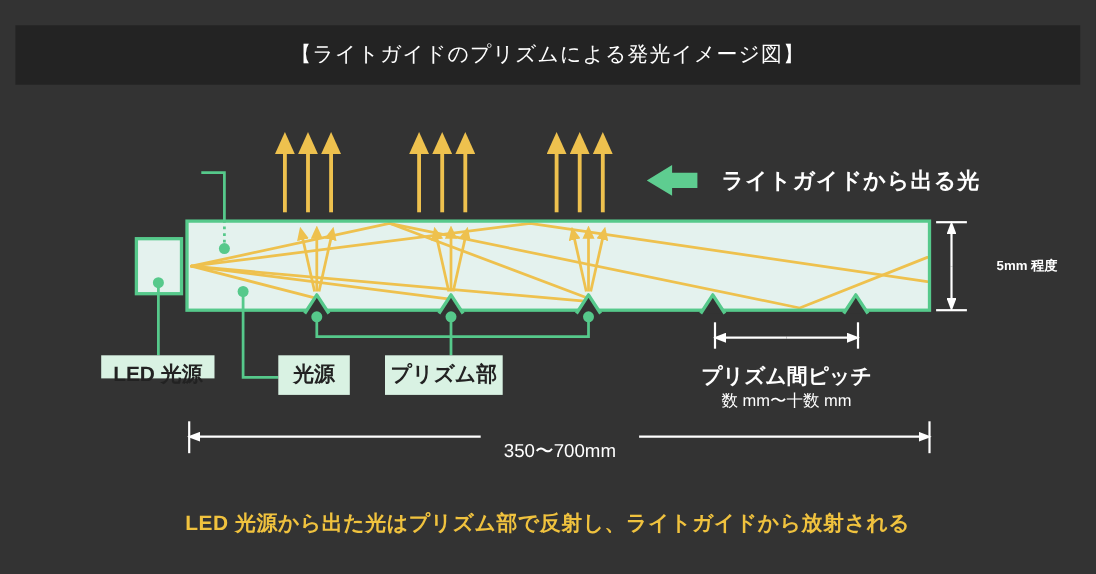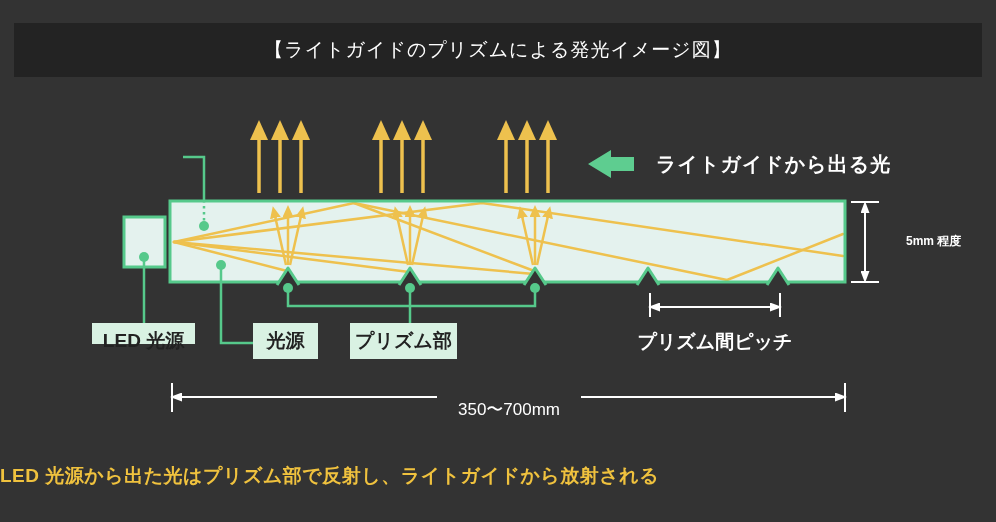--- a/index.html
+++ b/index.html
@@ -25,21 +25,21 @@
   .led-label{left:92px;top:323px;width:103px;height:21px;font-size:19px;line-height:36px;}
   .src-label{left:253px;top:323px;width:65px;height:36px;font-size:19px;line-height:36px;}
   .prism-label{left:350px;top:323px;width:107px;height:36px;font-size:19px;line-height:36px;}
   .white-txt{position:absolute;color:#ffffff;}
   .exit-label{left:656px;top:151px;font-size:20px;font-weight:bold;letter-spacing:1px;}
   .thick-label{left:906px;top:233px;font-size:12px;font-weight:600;}
   .pitch-title{left:615px;top:329px;width:200px;text-align:center;font-size:19px;font-weight:bold;}
   .pitch-range{left:615px;top:355px;width:200px;text-align:center;font-size:15px;}
   .len-label{left:409px;top:387px;width:200px;text-align:center;font-size:17px;margin-top:11px;}
   .caption{
-    position:absolute;left:0;right:0;top:463px;
+    position:absolute;left:0;right:0;top:463px;text-align:center;
     color:#f0c23e;font-size:19px;font-weight:bold;letter-spacing:0.5px;
   }
 </style>
 </head>
 <body>
 
 <div class="stage">
 
   <div class="header-bar">
     <span class="title">【ライトガイドのプリズムによる発光イメージ図】</span>
@@ -148,17 +148,18 @@
   </svg>
 
 
   <div class="mint-box led-label">LED 光源</div>
   <div class="mint-box src-label">光源</div>
   <div class="mint-box prism-label">プリズム部</div>
 
   <div class="white-txt exit-label">ライトガイドから出る光</div>
   <div class="white-txt thick-label">5mm 程度</div>
   <div class="white-txt pitch-title">プリズム間ピッチ</div>
+  <div class="white-txt pitch-range">数 mm〜十数 mm</div>
   <div class="white-txt len-label">350〜700mm</div>
 
   <div class="caption">LED 光源から出た光はプリズム部で反射し、ライトガイドから放射される</div>
 
 </div>
 
 </body></html>

